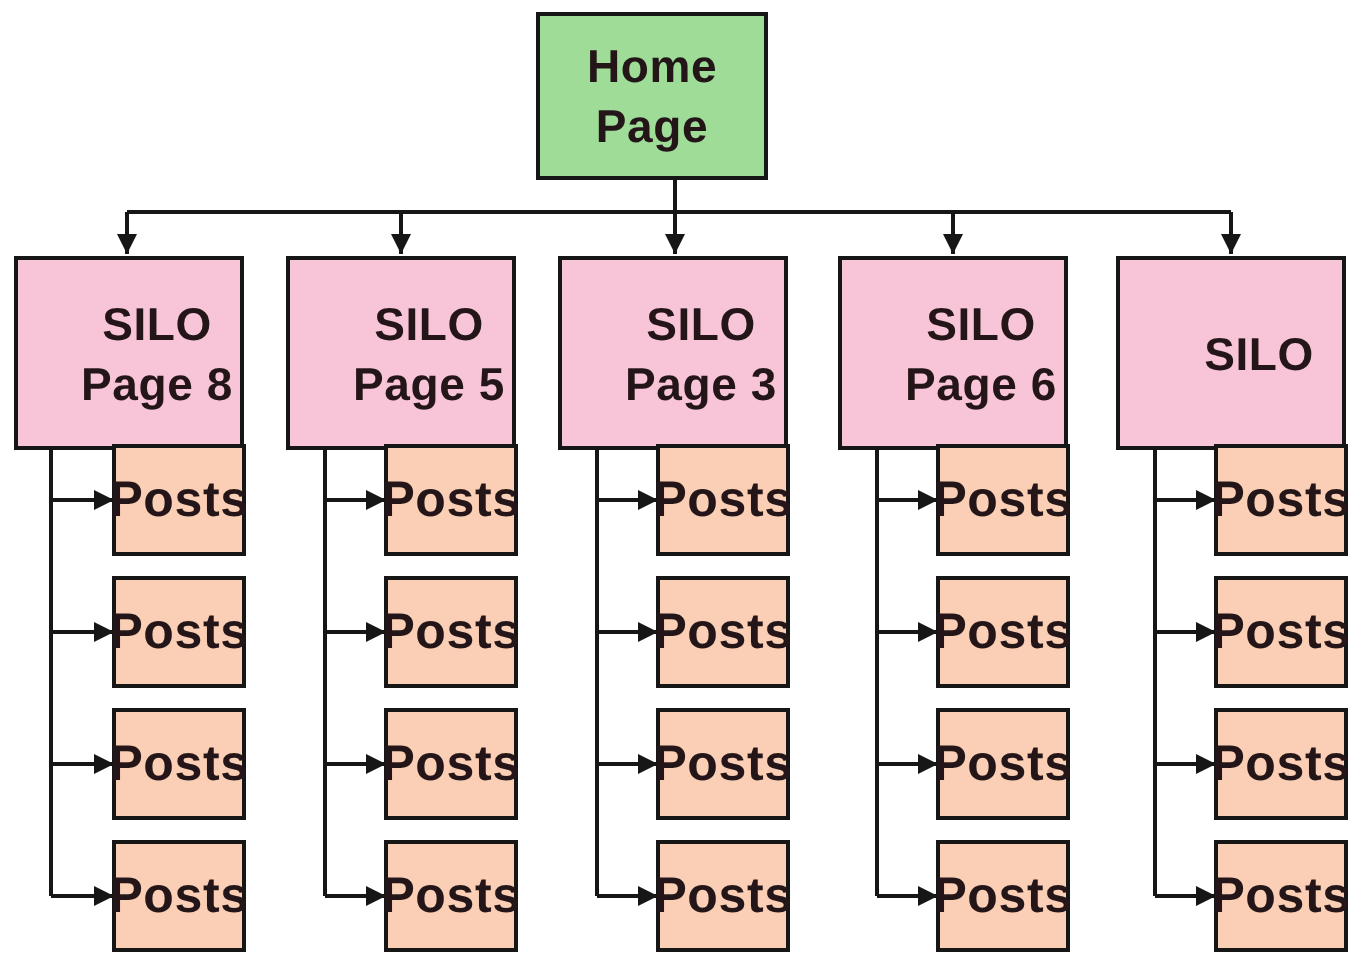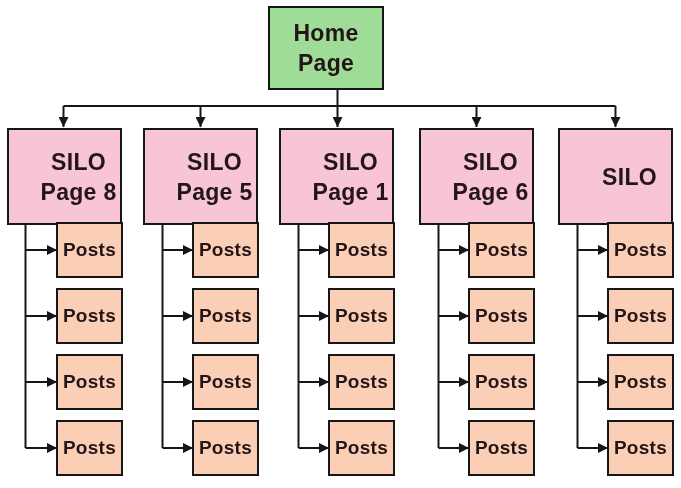--- a/index.html
+++ b/index.html
@@ -54,21 +54,21 @@
     font-size: 23px; line-height: 30px;
   }
   .node-silo {
     top: 128px; width: 115px; height: 97px;
     background: var(--silo-fill);
     font-size: 23px; line-height: 30px; padding-left: 28px;
   }
   .node-post {
     width: 67px; height: 56px;
     background: var(--post-fill);
-    font-size: 19px;
+    font-size: 25px;
   }
   .silo-1 { left: 7px; }
   .silo-2 { left: 143px; }
   .silo-3 { left: 279px; }
   .silo-4 { left: 419px; }
   .silo-5 { left: 558px; }
   .col-1 { left: 56px; }
   .col-2 { left: 192px; }
   .col-3 { left: 328px; }
   .col-4 { left: 468px; }
@@ -148,21 +148,21 @@
   <div class="node node-silo silo-1">
     <div>SILO</div>
     <div>Page 8</div>
   </div>
   <div class="node node-silo silo-2">
     <div>SILO</div>
     <div>Page 5</div>
   </div>
   <div class="node node-silo silo-3">
     <div>SILO</div>
-    <div>Page 1</div>
+    <div>Page 3</div>
   </div>
   <div class="node node-silo silo-4">
     <div>SILO</div>
     <div>Page 6</div>
   </div>
   <div class="node node-silo silo-5">
     <div>SILO</div>
   </div>
 
   <div class="node node-post col-1 row-1">

